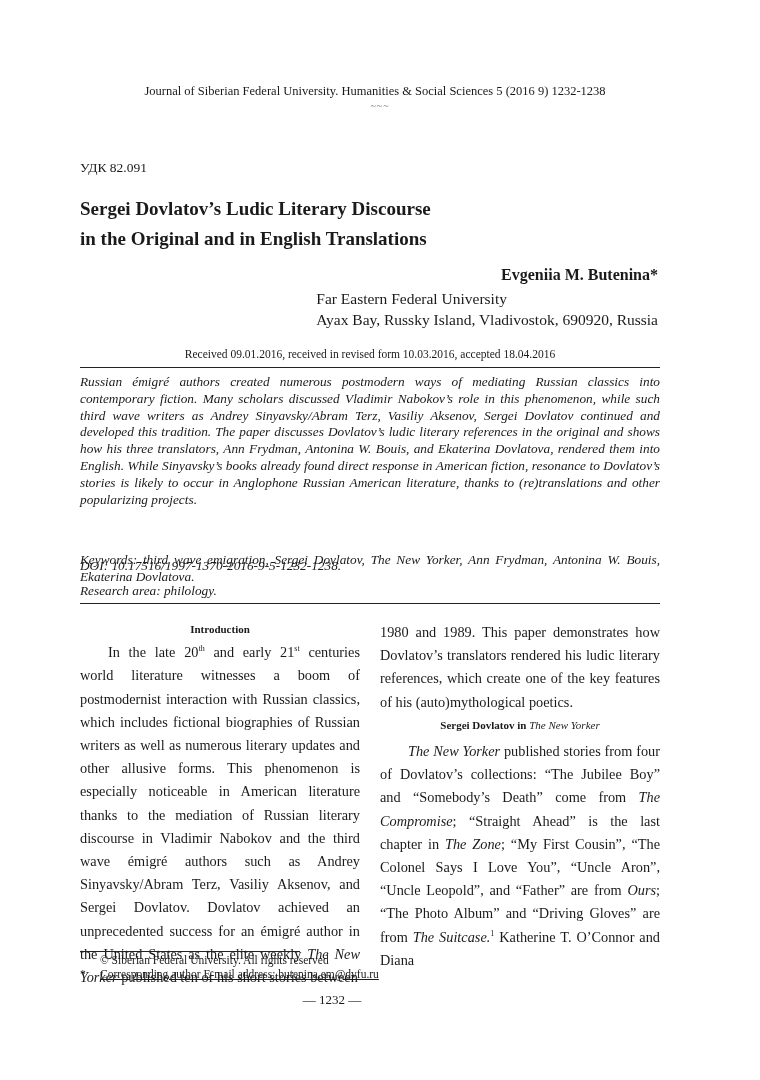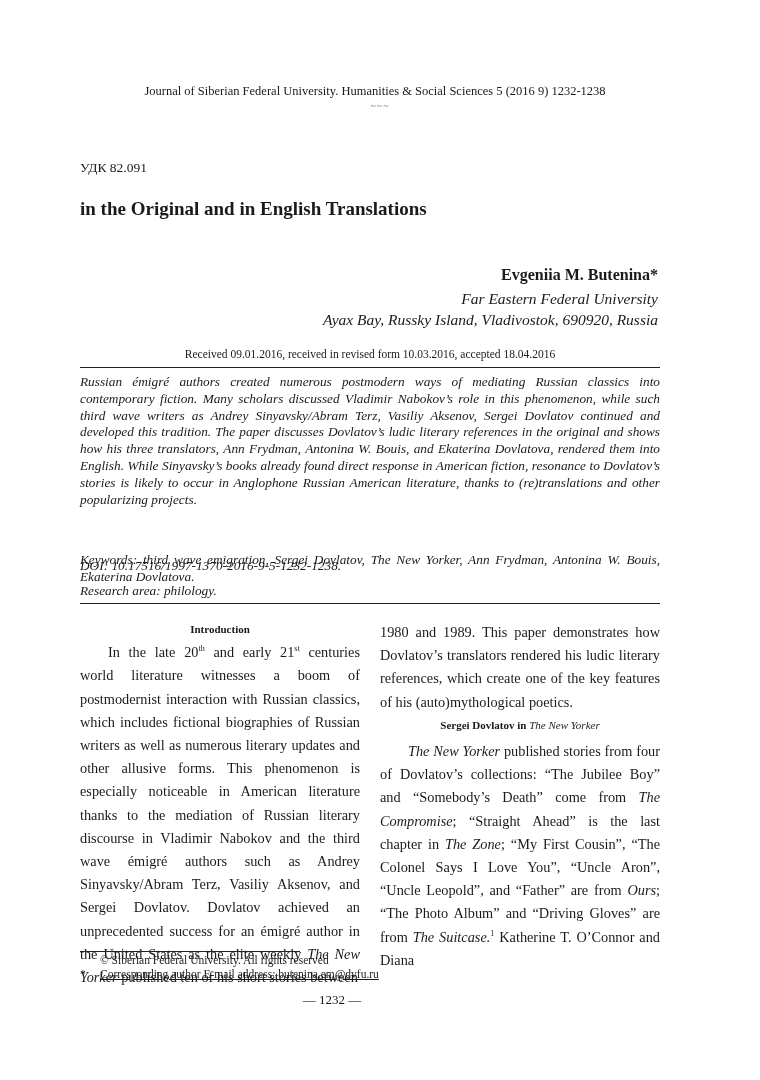--- a/index.html
+++ b/index.html
@@ -4,21 +4,21 @@
   <style>
     html, body { margin:0; padding:0; background:#ffffff; }
     body { width:760px; height:1080px; position:relative; overflow:hidden; color:#1a1a1a;
       font-family:"Liberation Serif", "DejaVu Serif", serif; }
     .abs { position:absolute; }
     .journal { top:84px; left:0; width:750px; text-align:center; font-size:12.5px; }
     .tilde { top:100px; left:0; width:760px; text-align:center; font-size:10px; color:#777; letter-spacing:1px; }
     .udk { top:160px; left:80px; font-size:13.5px; }
     .title { top:194px; left:80px; font-size:19px; font-weight:bold; line-height:30px; }
     .author { top:266px; right:102px; font-size:16px; font-weight:bold; text-align:right; }
-    .affil { top:288px; right:102px; font-size:15.5px; font-style:italic; text-align:right; line-height:21px; }
+    .affil { top:288px; right:102px; font-size:15.5px; text-align:left; line-height:21px; }
     .received { top:348px; left:80px; width:580px; text-align:center; font-size:11.5px; }
     .rule { left:80px; width:580px; height:0; border-top:1.3px solid #222; }
     .abstract { top:374px; left:80px; width:580px; font-size:13.3px; font-style:italic; line-height:16.8px; text-align:justify; }
     .meta { left:80px; width:580px; font-size:13.3px; font-style:italic; line-height:16.8px; text-align:justify; }
     .col { width:280px; font-size:14.3px; line-height:23.2px; text-align:justify; }
     .col p { margin:0; }
     .indent { text-indent:28px; }
     .heading { text-align:center; font-weight:bold; font-size:11px; }
     sup { font-size:8px; line-height:0; vertical-align:super; }
     .fn-rule { top:951px; left:80px; width:220px; border-top:1px solid #222; }
@@ -28,20 +28,21 @@
   </style>
 </head>
 <body>
 
 <div class="abs journal">Journal of  Siberian Federal University.  Humanities &amp; Social Sciences 5 (2016 9) 1232-1238</div>
 <div class="abs tilde">~~~</div>
 
 <div class="abs udk">УДК 82.091</div>
 
 <div class="abs title">
+  <div>Sergei Dovlatov’s Ludic Literary Discourse</div>
   <div>in the Original and in English Translations</div>
 </div>
 
 <div class="abs author">Evgeniia M. Butenina*</div>
 <div class="abs affil">
   <div>Far Eastern Federal University</div>
   <div>Ayax Bay, Russky Island, Vladivostok, 690920, Russia</div>
 </div>
 
 <div class="abs received">Received 09.01.2016, received in revised form 10.03.2016, accepted 18.04.2016</div>

